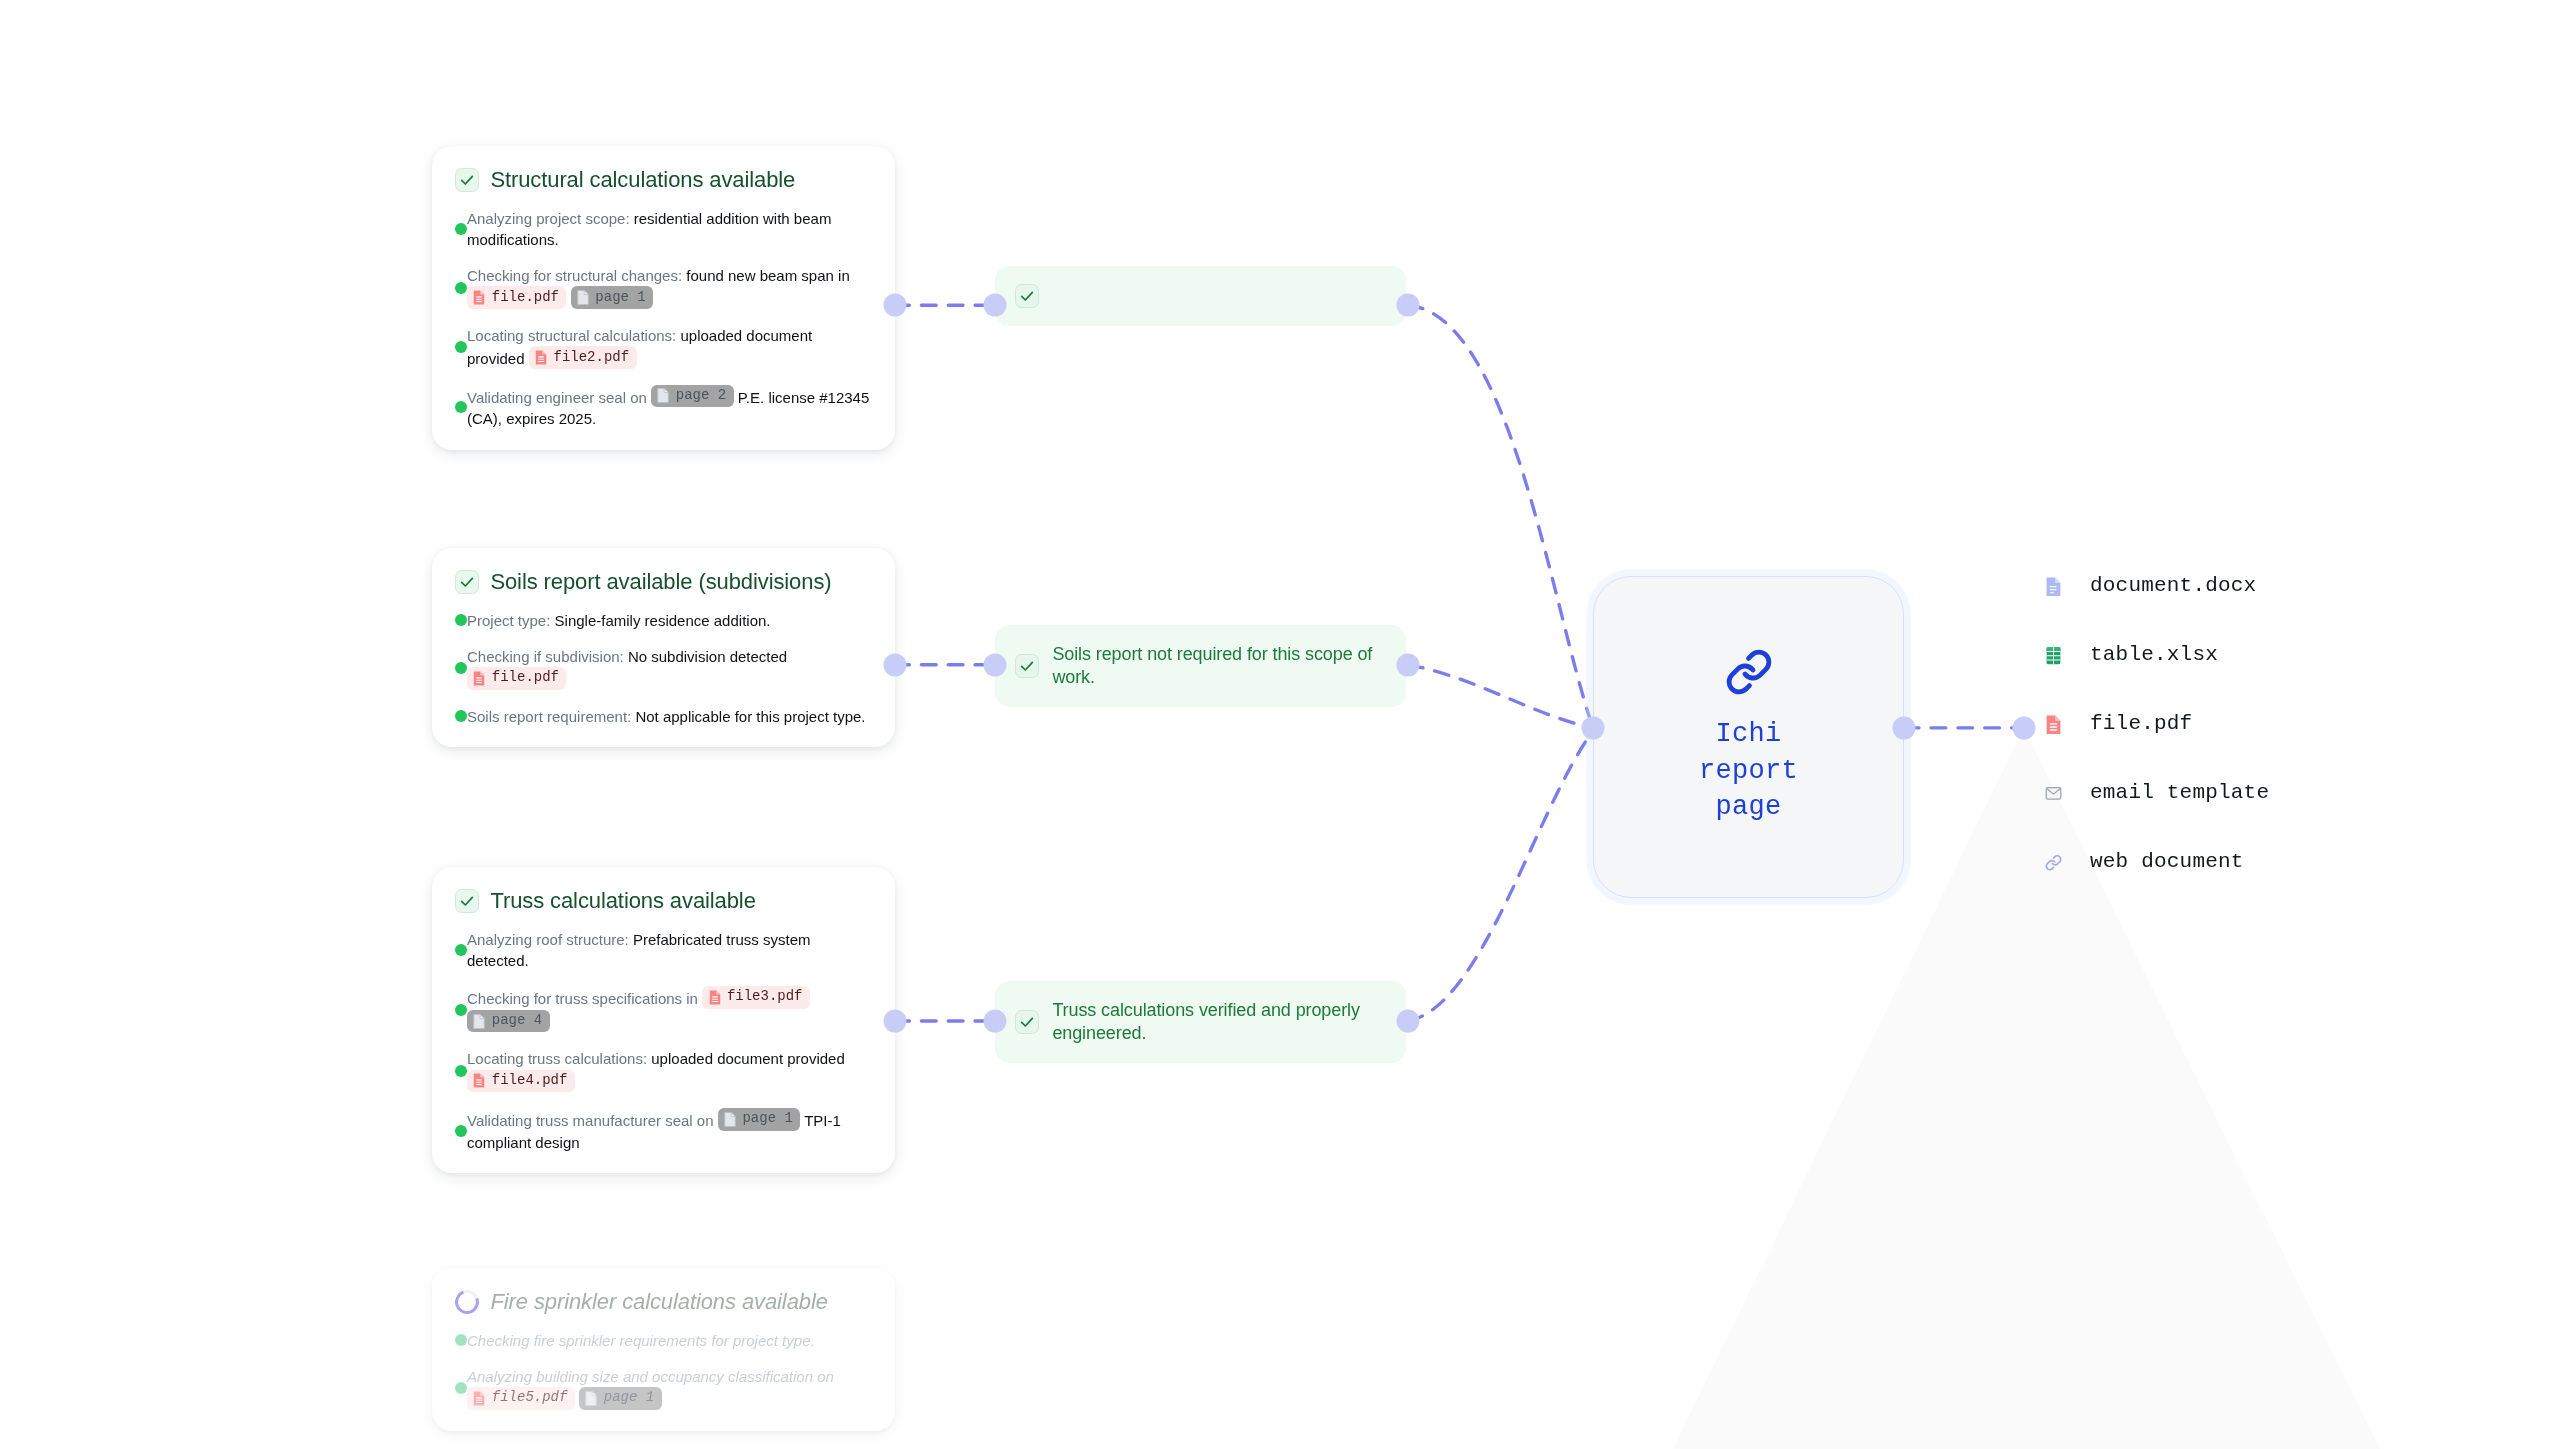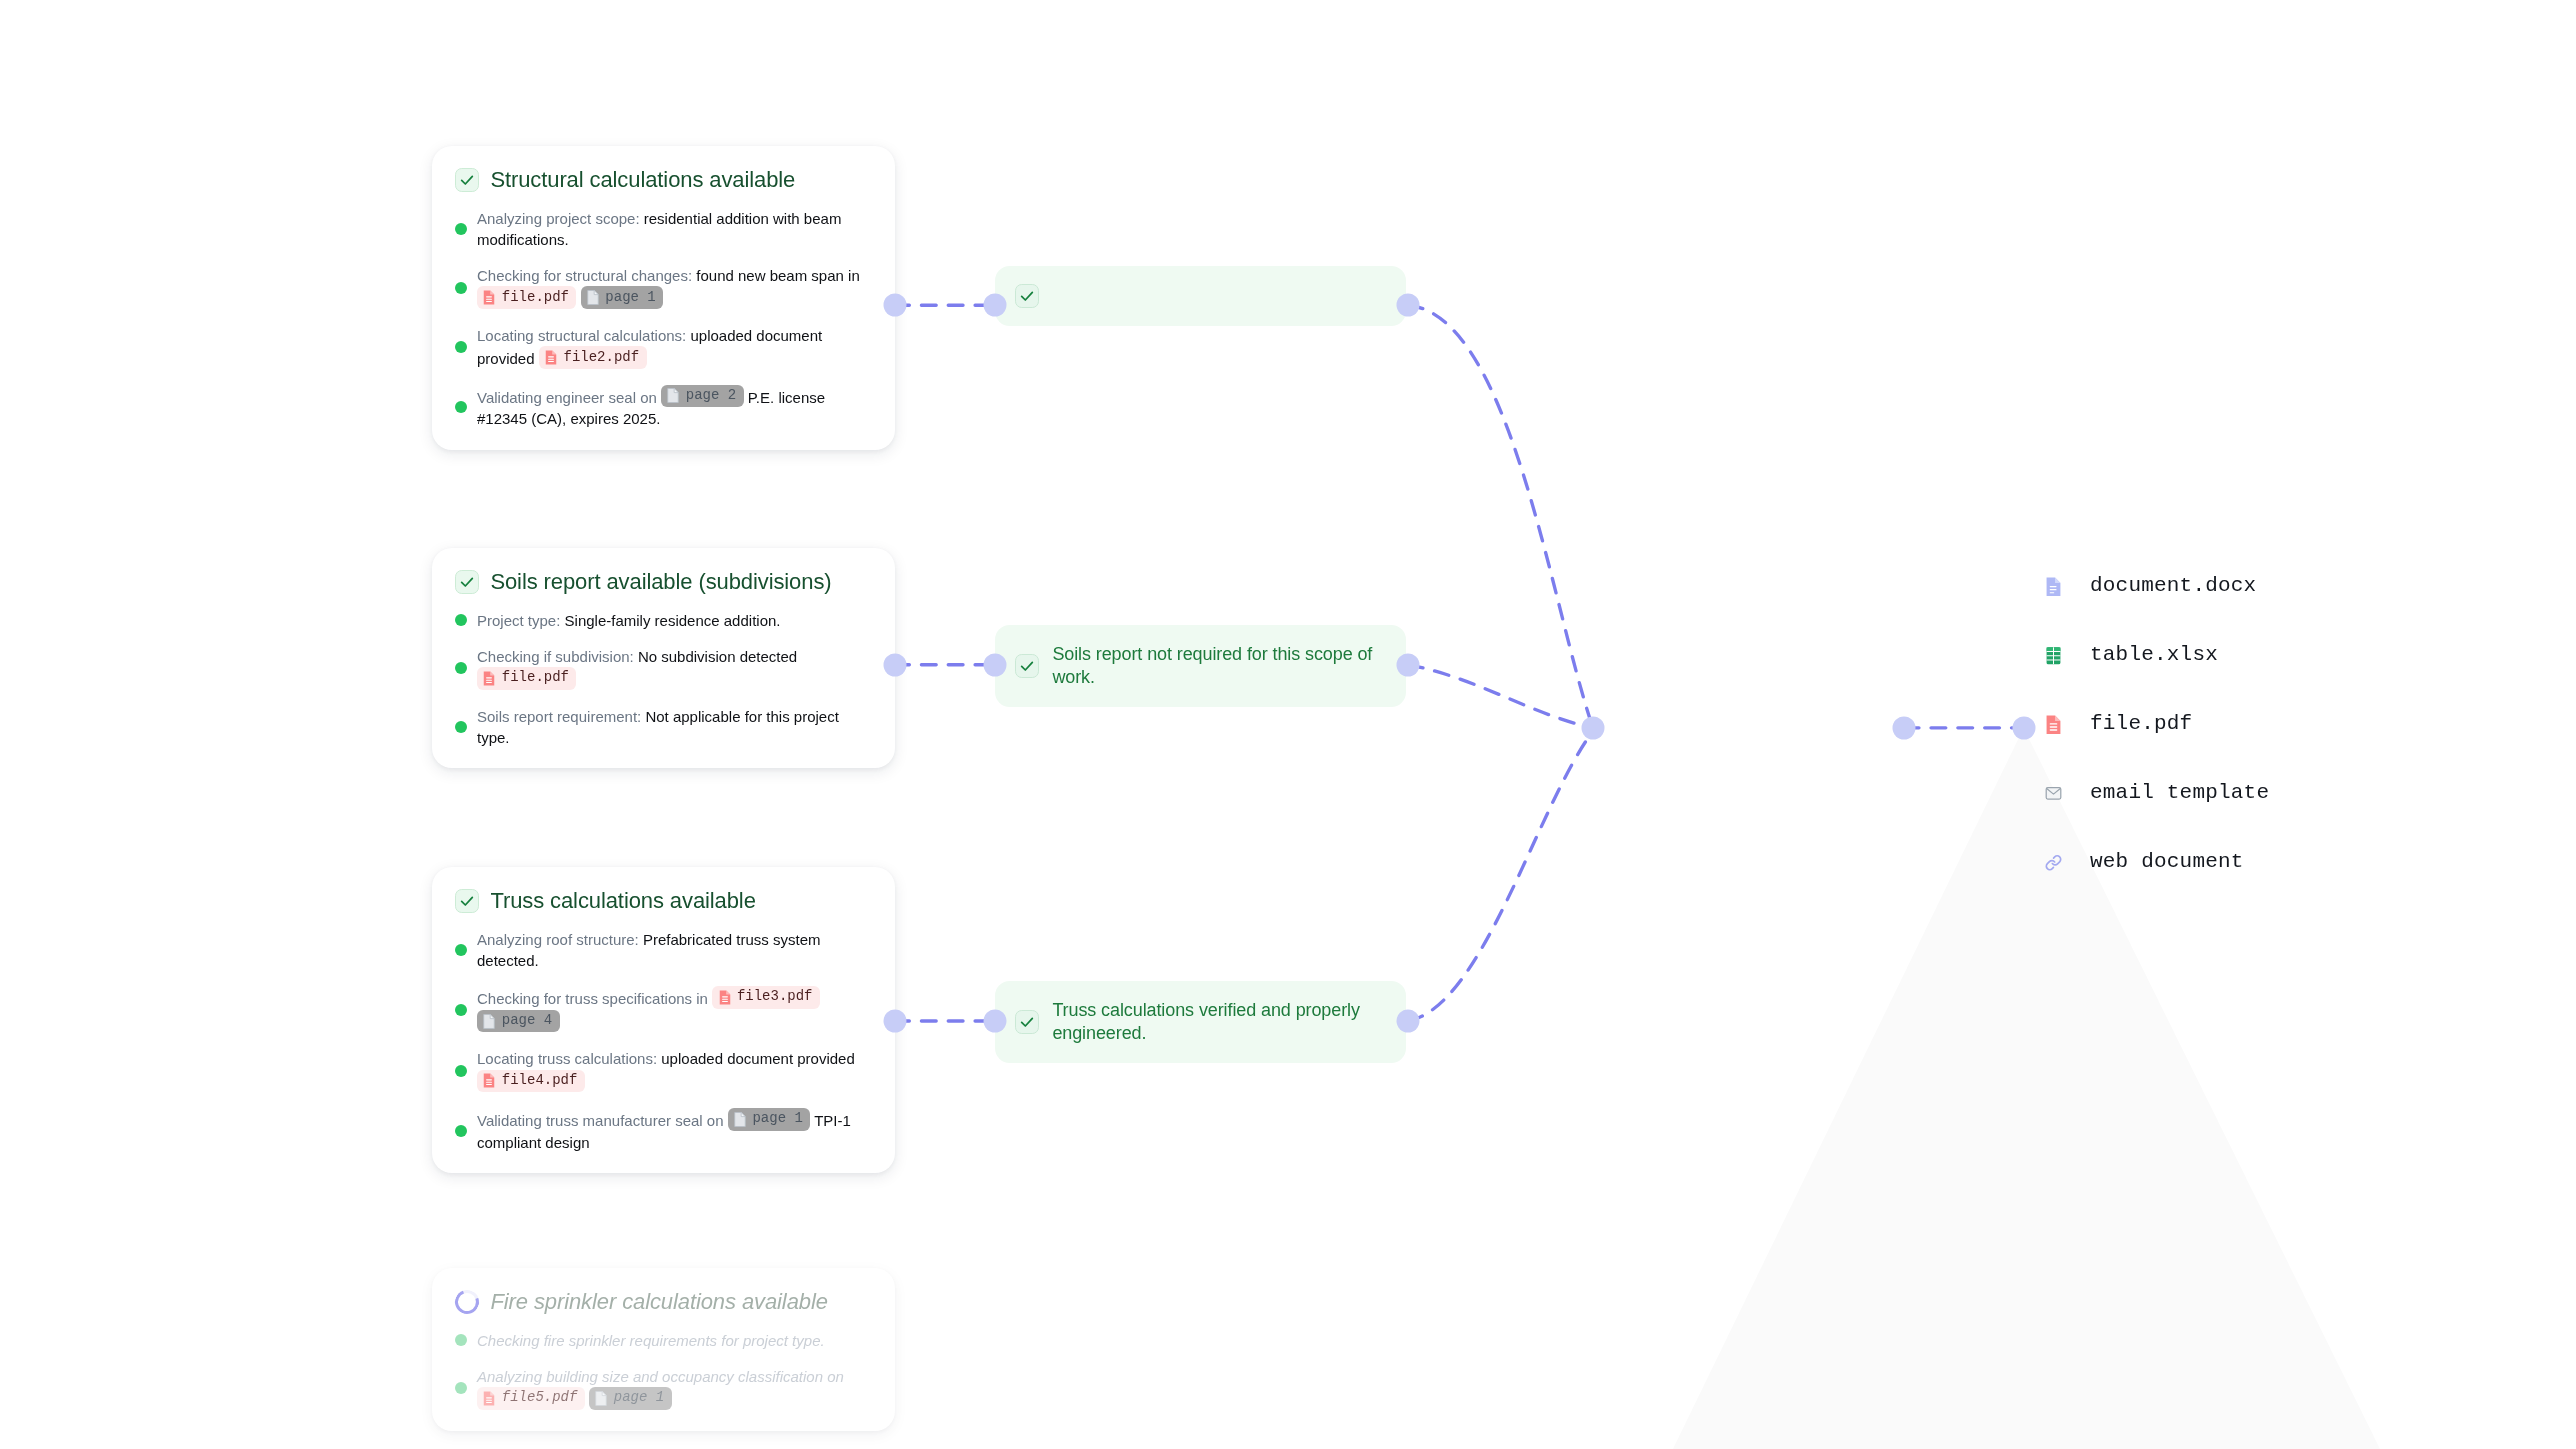--- a/index.html
+++ b/index.html
@@ -70,21 +70,21 @@
   }
   .card-title {
     font-size: 22px;
     color: #17502f;
     letter-spacing: -0.1px;
     line-height: 1.1;
   }
   .card-title.muted { color: #6e8075; }
 
   .step-list { display: flex; flex-direction: column; gap: 14.8px; }
-  .step-row { display: flex; align-items: center; gap: 10px; }
+  .step-row { display: flex; align-items: center; gap: 0; }
   .dot {
     width: 12px; height: 12px; border-radius: 50%;
     background: #22c55e; flex: 0 0 auto;
   }
   .dot.soft { background: #6ed495; }
   .step-text {
     font-size: 15px;
     line-height: 1.42;
     color: #0f1115;
   }
@@ -415,20 +415,33 @@
 
   <div class="verify-chip" style="left:947px;top:981px">
     <span class="chk">
       <svg viewBox="0 0 24 24" fill="none" stroke="#15803d" stroke-width="2.6" stroke-linecap="round" stroke-linejoin="round">
           <polyline points="4 12.5 9.5 18 20 6.5"></polyline>
         </svg>
     </span>
     <span class="verify-text">Truss calculations verified and properly engineered.</span>
   </div>
 
+  <div class="center-node">
+    <span class="link-icon">
+      <svg viewBox="0 0 24 24" fill="none" stroke="#1e40d8" stroke-width="2.4" stroke-linecap="round" stroke-linejoin="round">
+        <path d="M10 13a5 5 0 0 0 7.54.54l3-3a5 5 0 0 0-7.07-7.07l-1.72 1.71"></path>
+        <path d="M14 11a5 5 0 0 0-7.54-.54l-3 3a5 5 0 0 0 7.07 7.07l1.71-1.71"></path>
+      </svg>
+    </span>
+    <div class="center-label">
+        <div>Ichi</div>
+        <div>report</div>
+        <div>page</div>
+      </div>
+  </div>
 
   <div class="file-list">
       <div class="file-item">
         <span class="fi-icon">
           <svg viewBox="0 0 24 28" width="19" height="21.5">
             <path d="M3 2h11l7 7v17H3z" fill="#aeb8f5"></path>
             <path d="M14 2l7 7h-7z" fill="#d2d9fb"></path>
             <rect x="7" y="13" width="9" height="1.6" rx="0.8" fill="#fff"></rect>
             <rect x="7" y="17" width="9" height="1.6" rx="0.8" fill="#fff"></rect>
             <rect x="7" y="21" width="6" height="1.6" rx="0.8" fill="#fff"></rect>

